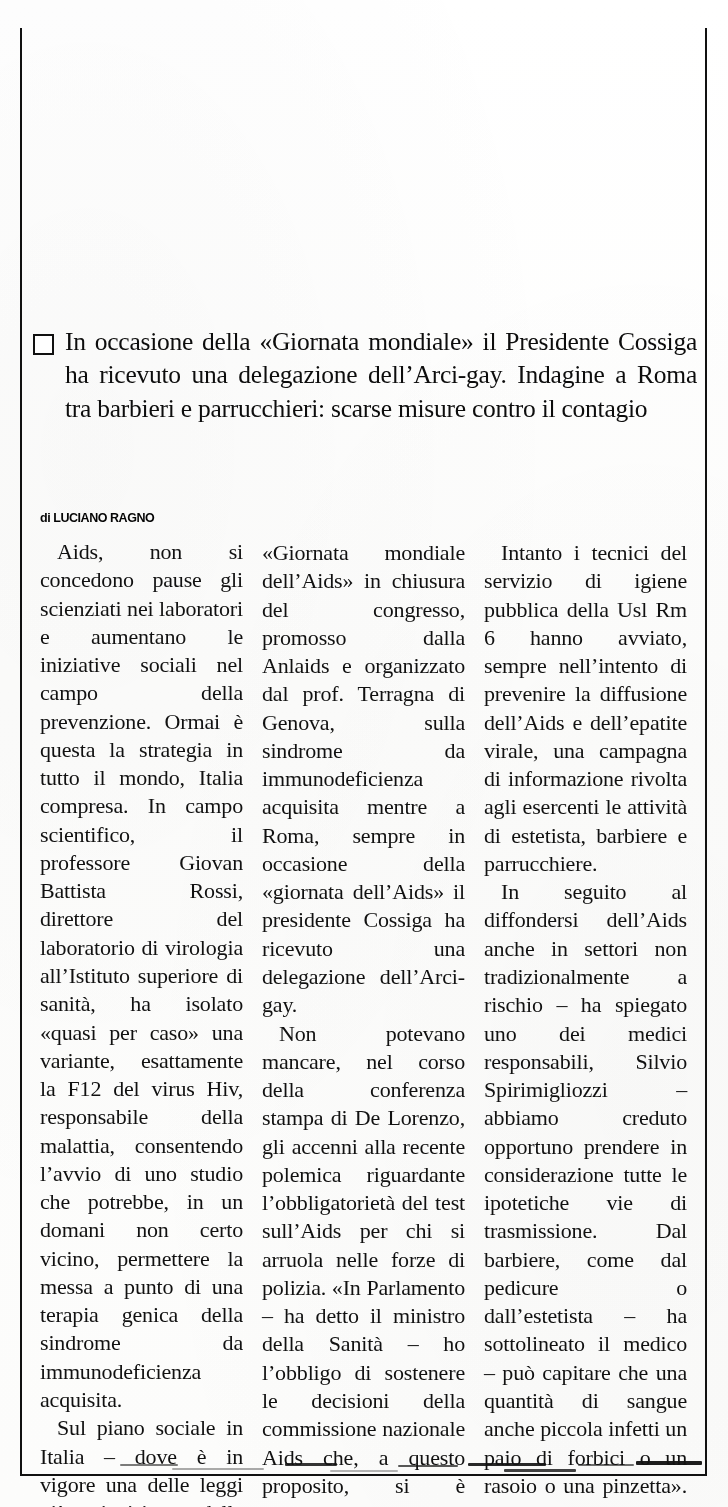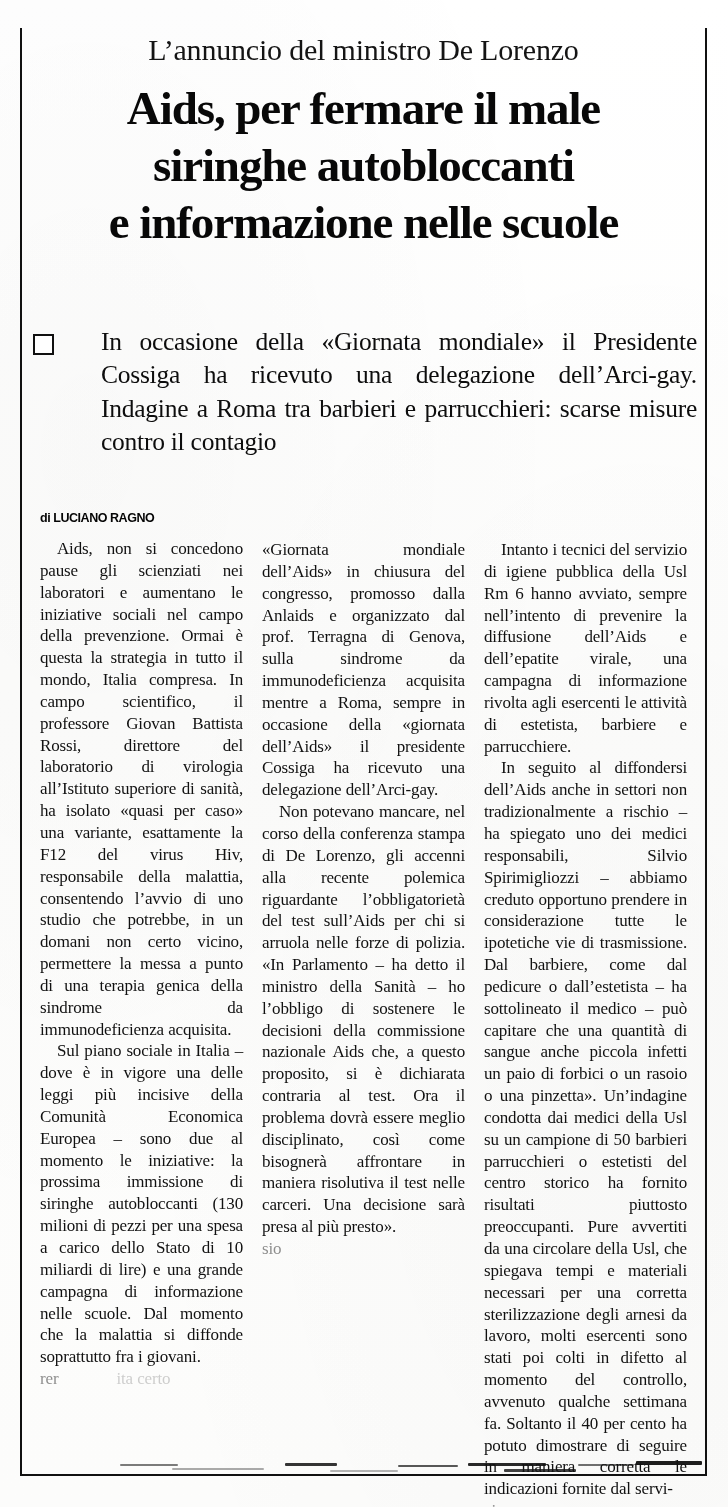--- a/index.html
+++ b/index.html
@@ -110,21 +110,20 @@
     background: #fff;
   }
   #summary-text {
     flex: 1 1 auto;
     font-size: 25.5px;
     line-height: 1.31;
     letter-spacing: -0.25px;
     text-align: justify;
     text-align-last: left;
     color: #0d0d0d;
-    margin-left: 36px;
   }
 
   
   #columns {
     position: absolute;
     left: 40px;
     top: 511px;
     width: 648px;
     display: flex;
     gap: 19px;
@@ -139,21 +138,21 @@
     font-size: 12.5px;
     letter-spacing: -0.45px;
     color: #050505;
     margin-bottom: 13px;
     white-space: nowrap;
   }
   .byline-spacer { height: 28px; }
 
   .column p {
     margin: 0;
-    font-size: 17px;
+    font-size: 22px;
     line-height: 1.285;
     text-align: justify;
     text-align-last: left;
     text-indent: 17px;
     letter-spacing: -0.16px;
     color: #111;
     word-spacing: 0.2px;
   }
   .column p.cont { text-indent: 0; font-family: Liberation Serif, serif; }
   .column p + p { margin-top: 0; }
@@ -188,28 +187,20 @@
   <div class="smear" style="left:120px;top:1464px;width:58px;height:2px;opacity:.55;"></div>
   <div class="smear" style="left:172px;top:1468px;width:92px;height:2px;opacity:.35;"></div>
   <div class="smear" style="left:285px;top:1463px;width:52px;height:3px;opacity:.85;"></div>
   <div class="smear" style="left:330px;top:1470px;width:68px;height:2px;opacity:.30;"></div>
   <div class="smear" style="left:398px;top:1465px;width:60px;height:2px;opacity:.70;"></div>
   <div class="smear" style="left:468px;top:1463px;width:78px;height:3px;opacity:.90;"></div>
   <div class="smear" style="left:504px;top:1469px;width:72px;height:3px;opacity:.80;"></div>
   <div class="smear" style="left:578px;top:1464px;width:56px;height:2px;opacity:.60;"></div>
   <div class="smear" style="left:636px;top:1461px;width:66px;height:4px;opacity:.95;"></div>
 
-  <div id="masthead">
-    <div id="kicker">L’annuncio del ministro De Lorenzo</div>
-    <div id="headline">
-      <span class="hl-line">Aids, per fermare il male</span>
-      <span class="hl-line">siringhe autobloccanti</span>
-      <span class="hl-line">e informazione nelle scuole</span>
-    </div>
-  </div>
 
   <div id="summary">
     <div id="summary-bullet"></div>
     <div id="summary-text">In occasione della «Giornata mondiale» il Presidente Cossiga ha ricevuto una delegazione dell’Arci-gay. Indagine a Roma tra barbieri e parrucchieri: scarse misure contro il contagio</div>
   </div>
 
   <div id="columns">
 
     <div class="column">
       <div class="byline">di LUCIANO RAGNO</div>

